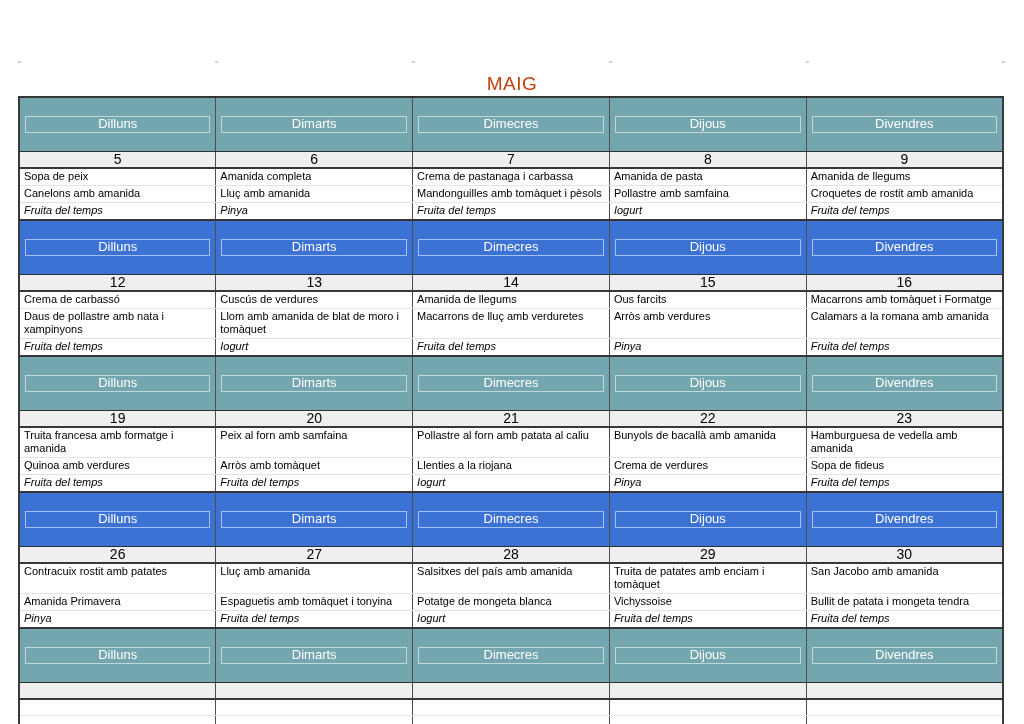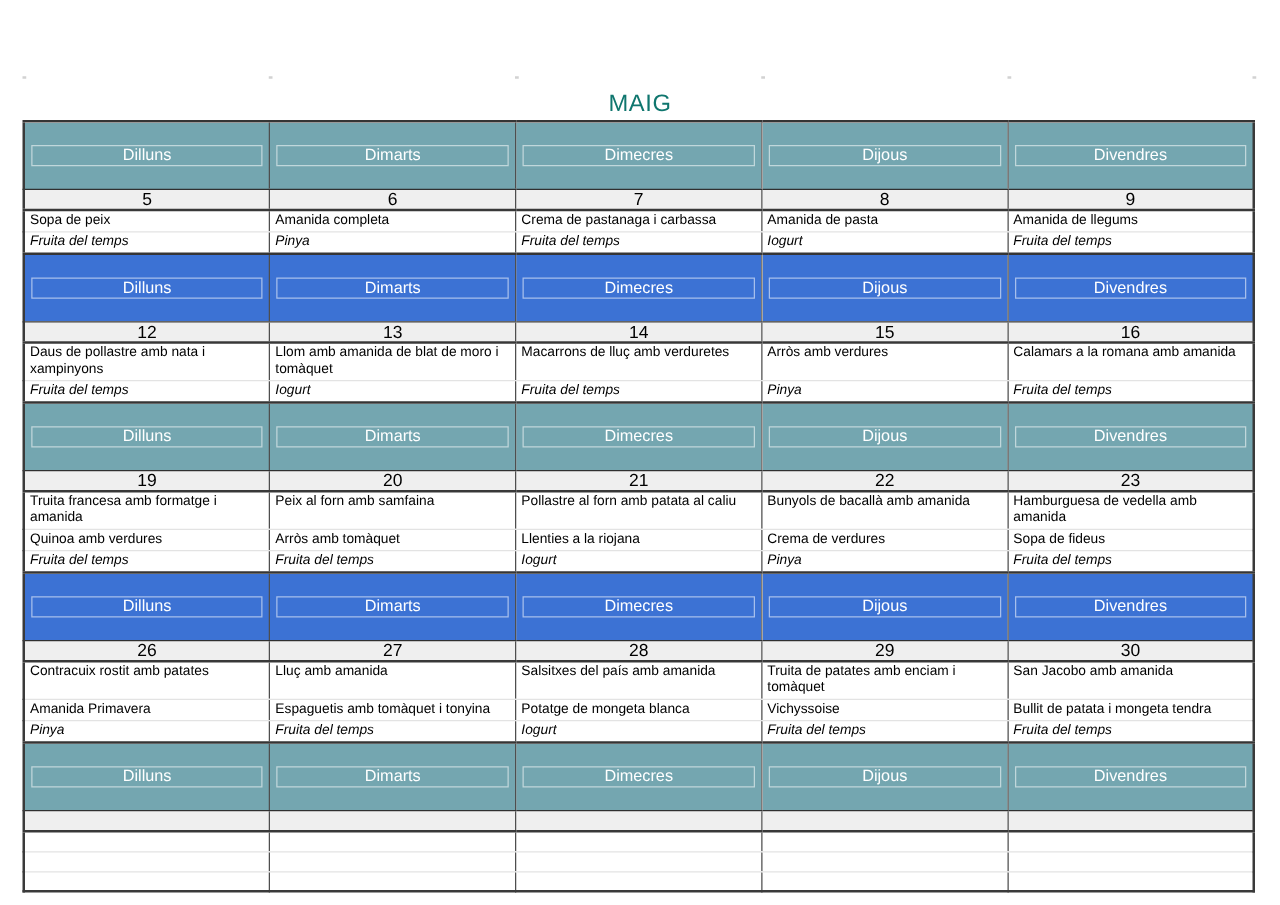--- a/index.html
+++ b/index.html
@@ -4,21 +4,21 @@
 <style>
   html, body { margin: 0; padding: 0; background: #ffffff; }
   body {
     width: 1024px; height: 724px; overflow: hidden; position: relative;
     font-family: "Liberation Sans", "DejaVu Sans", sans-serif;
     color: #000;
   }
   .page-title {
     position: absolute; top: 73px; left: 0; width: 1024px;
     text-align: center; font-size: 19px; font-weight: 400;
-    letter-spacing: 0.5px; color: #0f766e; margin: 0;
+    letter-spacing: 0.5px; color: #c2410c; margin: 0;
   }
   .menu-table-wrap { position: absolute; left: 18px; top: 96px; width: 986px; }
   table.menu-table {
     border-collapse: collapse; table-layout: fixed; width: 986px;
     border: 2px solid #3a3a3a;
   }
   table.menu-table col { width: 20%; }
   table.menu-table th, table.menu-table td {
     border-left: 1px solid #4e4e4e;
     overflow: hidden;
@@ -92,20 +92,27 @@
           <td>8</td>
           <td>9</td>
         </tr>
         <tr class="menu-row">
           <td>Sopa de peix</td>
           <td>Amanida completa</td>
           <td>Crema de pastanaga i carbassa</td>
           <td>Amanida de pasta</td>
           <td>Amanida de llegums</td>
         </tr>
+        <tr class="menu-row">
+          <td>Canelons amb amanida</td>
+          <td>Lluç amb amanida</td>
+          <td>Mandonguilles amb tomàquet i pèsols</td>
+          <td>Pollastre amb samfaina</td>
+          <td>Croquetes de rostit amb amanida</td>
+        </tr>
         <tr class="menu-row last">
           <td>Fruita del temps</td>
           <td>Pinya</td>
           <td>Fruita del temps</td>
           <td>Iogurt</td>
           <td>Fruita del temps</td>
         </tr>
         <tr class="day-header theme-blue">
           <th>
             <div class="hd-box">Dilluns</div>
@@ -122,20 +129,27 @@
           <th>
             <div class="hd-box">Divendres</div>
           </th>
         </tr>
         <tr class="date-row">
           <td>12</td>
           <td>13</td>
           <td>14</td>
           <td>15</td>
           <td>16</td>
+        </tr>
+        <tr class="menu-row">
+          <td>Crema de carbassó</td>
+          <td>Cuscús de verdures</td>
+          <td>Amanida de llegums</td>
+          <td>Ous farcits</td>
+          <td>Macarrons amb tomàquet i Formatge</td>
         </tr>
         <tr class="menu-row">
           <td>Daus de pollastre amb nata i xampinyons</td>
           <td>Llom amb amanida de blat de moro i tomàquet</td>
           <td>Macarrons de lluç amb verduretes</td>
           <td>Arròs amb verdures</td>
           <td>Calamars a la romana amb amanida</td>
         </tr>
         <tr class="menu-row last">
           <td>Fruita del temps</td>

